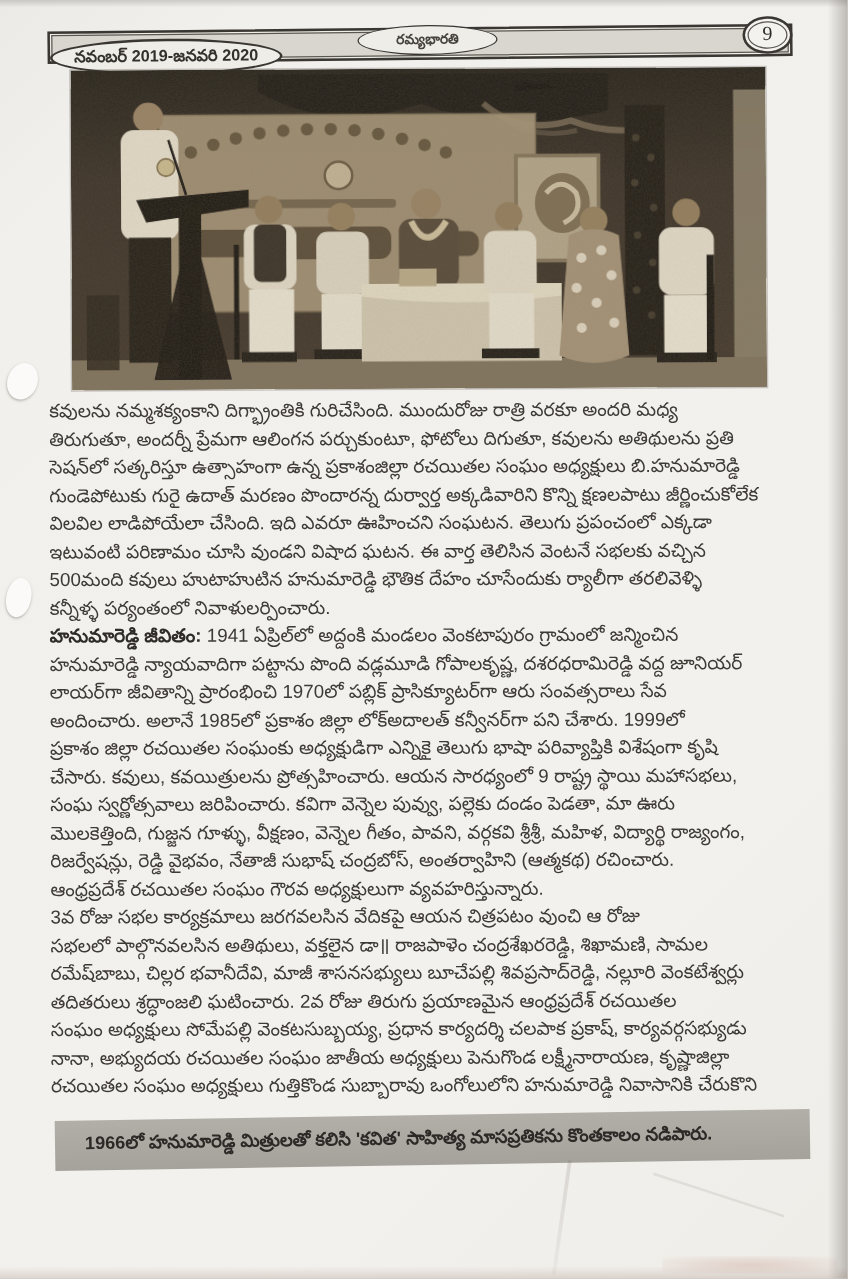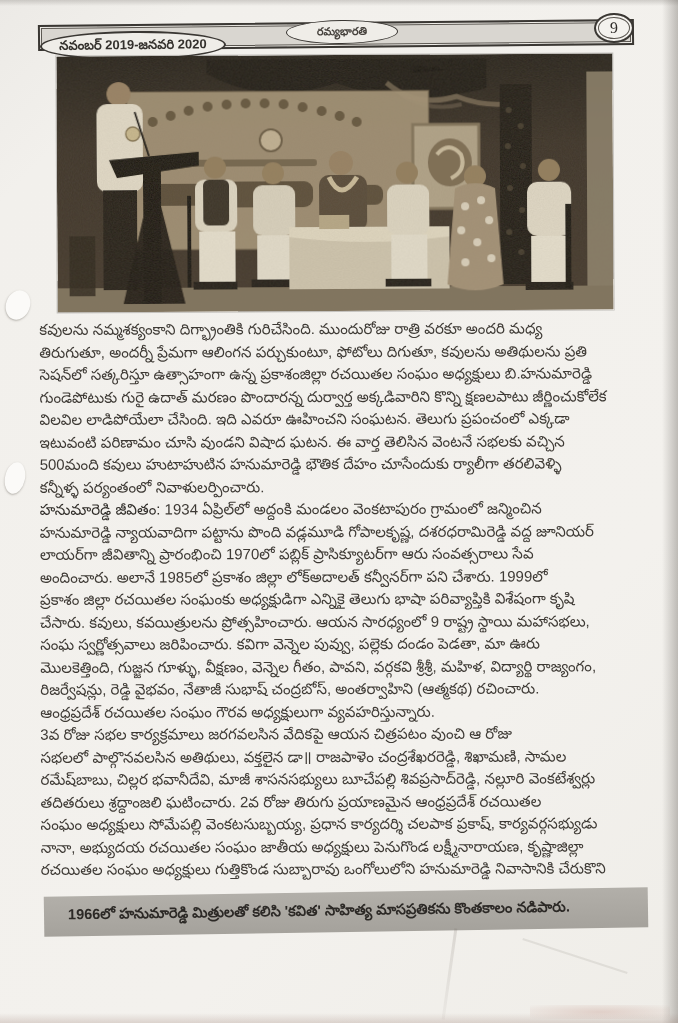--- a/index.html
+++ b/index.html
@@ -40,21 +40,21 @@
 
   
   .photo{position:absolute;left:57px;top:55px;width:556px;height:256px;
     transform:rotate(-0.3deg);box-shadow:0 0 0 1px rgba(60,55,50,0.25);}
   .photo svg{display:block;}
 
   
   .article{position:absolute;left:40px;top:318px;width:610px;color:#3e3a35;
     font-size:15px;line-height:22.5px;transform:rotate(-0.15deg);}
   .tline{white-space:nowrap;overflow:hidden;}
-  .lead-bold{font-weight:normal;color:#2f2c28;}
+  .lead-bold{font-weight:bold;color:#2f2c28;}
 
   
   .highlight-bar{position:absolute;left:44px;top:892px;width:604px;height:40px;
     background:linear-gradient(to bottom,#b2afa9,#a5a29c);
     display:flex;align-items:center;transform:rotate(-0.9deg);
     font-size:14.5px;font-weight:bold;color:#2c2926;padding-left:24px;box-sizing:border-box;
     white-space:nowrap;overflow:hidden;}
 
   
   .fold-mark{position:absolute;background:#fbfaf8;border-radius:50%;
@@ -234,21 +234,21 @@
         <div class="tline">సెషన్‌లో సత్కరిస్తూ ఉత్సాహంగా ఉన్న ప్రకాశంజిల్లా రచయితల సంఘం అధ్యక్షులు బి.హనుమారెడ్డి</div>
         <div class="tline">గుండెపోటుకు గురై ఉదాత్ మరణం పొందారన్న దుర్వార్త అక్కడివారిని కొన్ని క్షణలపాటు జీర్ణించుకోలేక</div>
         <div class="tline">విలవిల లాడిపోయేలా చేసింది.  ఇది ఎవరూ ఊహించని సంఘటన.  తెలుగు ప్రపంచంలో ఎక్కడా</div>
         <div class="tline">ఇటువంటి పరిణామం చూసి వుండని విషాద ఘటన.  ఈ వార్త తెలిసిన వెంటనే సభలకు వచ్చిన</div>
         <div class="tline">500మంది కవులు హుటాహుటిన హనుమారెడ్డి భౌతిక దేహం చూసేందుకు ర్యాలీగా తరలివెళ్ళి</div>
         <div class="tline">కన్నీళ్ళ పర్యంతంలో నివాళులర్పించారు.</div>
       </div>
 
     <div class="tline">
       <span class="lead-bold">హనుమారెడ్డి జీవితం:</span>
-      <span> 1934 ఏప్రిల్‌లో అద్దంకి మండలం వెంకటాపురం గ్రామంలో జన్మించిన</span>
+      <span> 1941 ఏప్రిల్‌లో అద్దంకి మండలం వెంకటాపురం గ్రామంలో జన్మించిన</span>
     </div>
 
     <div>
         <div class="tline">హనుమారెడ్డి న్యాయవాదిగా పట్టాను పొంది వడ్లమూడి గోపాలకృష్ణ, దశరధరామిరెడ్డి వద్ద జూనియర్</div>
         <div class="tline">లాయర్‌గా జీవితాన్ని ప్రారంభించి 1970లో పబ్లిక్ ప్రాసిక్యూటర్‌గా ఆరు సంవత్సరాలు సేవ</div>
         <div class="tline">అందించారు.  అలానే 1985లో ప్రకాశం జిల్లా లోక్‌అదాలత్ కన్వీనర్‌గా పని చేశారు.  1999లో</div>
         <div class="tline">ప్రకాశం జిల్లా రచయితల సంఘంకు అధ్యక్షుడిగా ఎన్నికై తెలుగు భాషా పరివ్యాప్తికి విశేషంగా కృషి</div>
         <div class="tline">చేసారు.  కవులు, కవయిత్రులను ప్రోత్సహించారు.  ఆయన సారధ్యంలో 9 రాష్ట్ర స్థాయి మహాసభలు,</div>
         <div class="tline">సంఘ స్వర్ణోత్సవాలు జరిపించారు.   కవిగా వెన్నెల పువ్వు, పల్లెకు దండం పెడతా, మా ఊరు</div>
         <div class="tline">మొలకెత్తింది, గుజ్జన గూళ్ళు, వీక్షణం, వెన్నెల గీతం, పావని, వర్గకవి శ్రీశ్రీ, మహిళ, విద్యార్థి రాజ్యంగం,</div>

